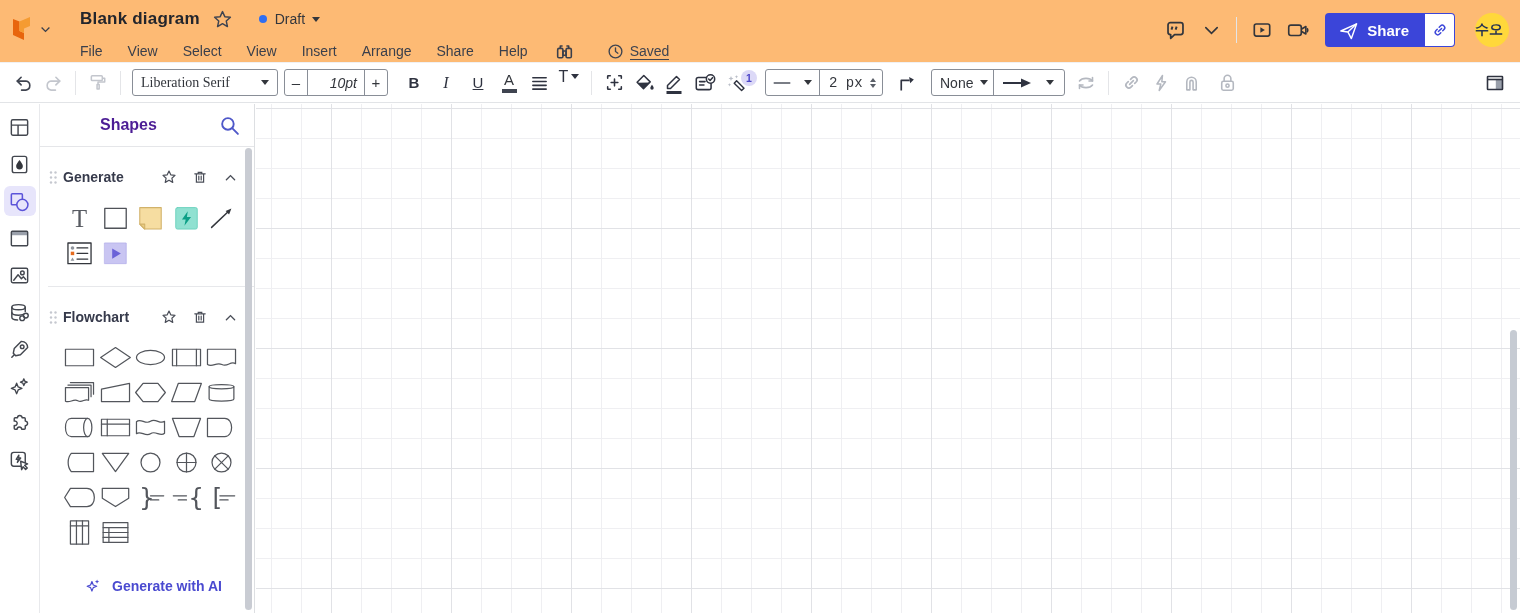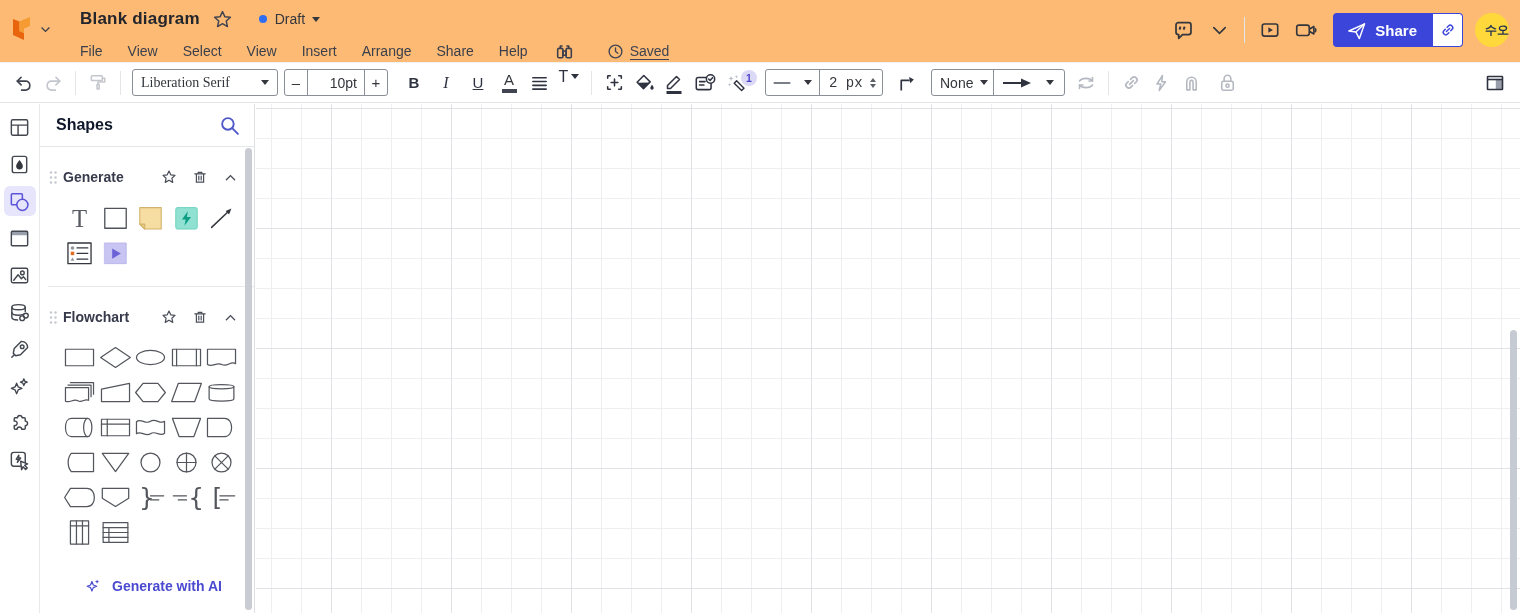--- a/index.html
+++ b/index.html
@@ -25,36 +25,36 @@
   .saved-wrap{display:flex;align-items:center;gap:6px;margin-left:30px;}
   .saved-label{font-size:14px;color:#3f4450;border-bottom:1px solid #3f4450;cursor:pointer;}
   .header-right{position:absolute;right:11px;top:13px;display:flex;align-items:center;}
   .hbtn{width:30px;height:30px;display:flex;align-items:center;justify-content:center;border-radius:4px;cursor:pointer;}
   .vdiv{width:1px;height:26px;background:#e4e5e8;margin:0 10px;}
   .share-group{display:flex;margin-left:12px;height:34px;cursor:pointer;}
   .share-main{display:flex;align-items:center;gap:8px;background:#3b45d9;color:#fff;font-size:15px;font-weight:700;
     padding:0 16px 0 13px;border-radius:4px 0 0 4px;}
   .share-link{width:30px;display:flex;align-items:center;justify-content:center;background:#fff;
     border:1.5px solid #3b45d9;border-left:none;border-radius:0 4px 4px 0;box-sizing:border-box;}
-  .avatar{width:34px;height:34px;border-radius:50%;background:#ffd83b;color:#273352;font-size:12px;font-weight:700;
-    display:flex;align-items:center;justify-content:flex-end;margin-left:12px;cursor:pointer;}
+  .avatar{width:34px;height:34px;border-radius:50%;background:#ffd83b;color:#273352;font-size:14px;font-weight:700;
+    display:flex;align-items:center;justify-content:flex-start;margin-left:20px;cursor:pointer;}
   
   #toolbar{position:absolute;left:0;top:62px;width:1520px;height:41px;box-sizing:border-box;
     border-top:1px solid #f0f1f3;border-bottom:1px solid #e2e4e7;background:#fff;
     display:flex;align-items:center;padding-left:8px;}
   .tbtn{min-width:26px;height:30px;display:flex;align-items:center;justify-content:center;border-radius:4px;cursor:pointer;margin:0 2px;}
   .tdiv{width:1px;height:24px;background:#e4e5e8;margin:0 7px;flex:none;}
   .boxed{height:27px;box-sizing:border-box;border:1px solid #898e97;border-radius:3px;background:#fff;
     display:flex;align-items:center;font-size:14px;color:#33363c;cursor:pointer;}
   .font-select{width:146px;padding:0 8px;margin-left:4px;font-family:"Liberation Serif",serif;}
   .font-select .cspacer{flex:1;}
   .size-group{margin-left:6px;}
   .size-seg{display:flex;align-items:center;justify-content:center;height:100%;}
   .seg-minus{width:22px;border-right:1px solid #898e97;font-size:15px;}
-  .seg-value{width:56px;justify-content:flex-end;padding-right:7px;box-sizing:border-box;}
+  .seg-value{width:56px;justify-content:flex-end;padding-right:7px;box-sizing:border-box;font-style:italic;}
   .seg-plus{width:22px;border-left:1px solid #898e97;font-size:15px;}
   .fmt{font-size:15px;color:#2f3340;width:28px;}
   .bold-b{font-weight:700;}
   .italic-i{font-style:italic;font-family:"Liberation Serif",serif;font-size:16px;}
   .under-u{text-decoration:underline;}
   .acolor{display:flex;flex-direction:column;align-items:center;line-height:1;}
   .acolor .bar{width:15px;height:4px;background:#3f4450;margin-top:2px;}
   .tmore{display:flex;align-items:flex-start;gap:2px;font-size:16px;color:#2f3340;}
   .tmore .caret{border-top-color:#2f3340;margin-left:1px;margin-top:6px;}
   .wand-wrap{position:relative;}
@@ -74,21 +74,21 @@
   .toolbar-spacer{flex:1;}
   .panel-toggle{margin-right:12px;}
   
   #left-rail{position:absolute;left:0;top:104px;width:40px;height:509px;box-sizing:border-box;
     border-right:1px solid #e8e9ec;background:#fff;display:flex;flex-direction:column;align-items:center;padding-top:8px;}
   .rail-item{width:32px;height:30px;display:flex;align-items:center;justify-content:center;border-radius:6px;margin-bottom:7px;cursor:pointer;}
   .rail-item.active{background:#e7e5fb;}
   
   #panel{position:absolute;left:40px;top:104px;width:215px;height:509px;box-sizing:border-box;background:#fff;border-right:1px solid #dddfe2;}
   .panel-header{height:43px;box-sizing:border-box;border-bottom:1px solid #e5e6e9;display:flex;align-items:center;padding:0 14px 0 16px;}
-  .panel-title{font-size:16px;font-weight:700;color:#0f172a;flex:1;}
+  .panel-title{font-size:16px;font-weight:700;color:#4c1d95;flex:1;margin-left:44px;}
   .section{padding-left:8px;}
   .section-head{display:flex;align-items:center;height:26px;margin-top:17px;padding-right:16px;}
   .drag-dots{margin-right:4px;display:flex;}
   .section-title{font-size:14px;font-weight:700;color:#363a4b;}
   .section-icons{margin-left:auto;display:flex;align-items:center;gap:15px;}
   .shape-grid{display:flex;flex-wrap:wrap;width:180px;margin:10px 0 0 14px;}
   .shape-cell{width:35.5px;height:35px;display:flex;align-items:center;justify-content:center;cursor:pointer;}
   .section-sep{height:1px;background:#e7e8eb;margin-top:16px;}
   .generate-ai{display:flex;align-items:center;gap:9px;margin:26px 0 0 44px;color:#4a4ad0;font-size:14px;font-weight:700;cursor:pointer;}
   .panel-scrollbar{position:absolute;right:2px;top:44px;width:7px;height:462px;background:#c9ccd3;border-radius:4px;}

